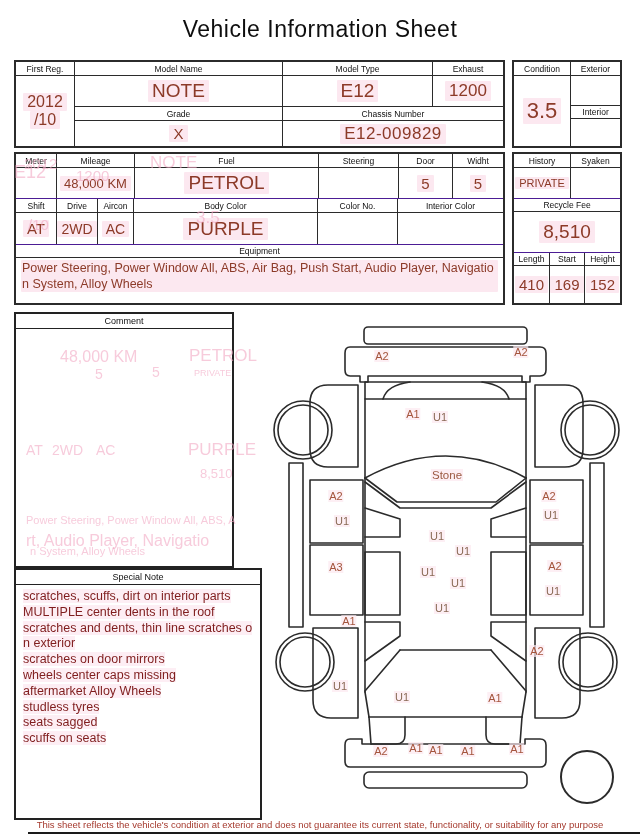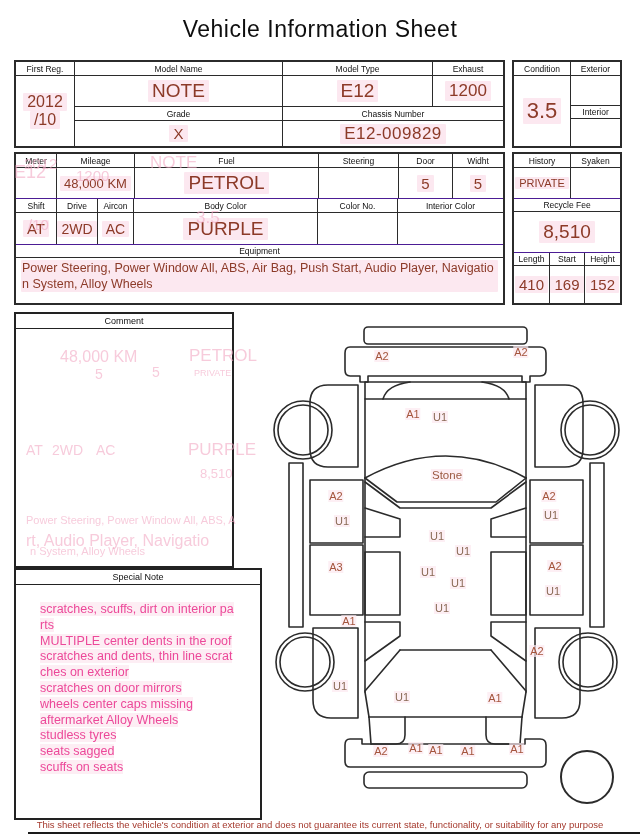--- a/index.html
+++ b/index.html
@@ -26,22 +26,22 @@
   .v { color:#8c3a28; white-space:nowrap; }
   .hl { background:#fce8f0; padding:0 4px; border-radius:1px; }
   .fr { flex-direction:column; font-size:16px; line-height:18px; }
   .eq { align-items:flex-start; justify-content:flex-start; text-align:left;
         font-size:12.5px; line-height:16px; color:#8c3a28; padding:2px 5px;
         word-break:break-all; white-space:normal; }
   
   .notebox { position:absolute; border:2px solid #222; background:#fff; }
   .notebox .bar { height:15px; border-bottom:1px solid #222; display:flex;
     align-items:center; justify-content:center; font-size:9px; color:#101010; }
-  .note-body { padding:4px 24px; font-size:12.5px; line-height:15.8px;
-    color:#ec4899; word-break:break-all;margin-top:13px; }
+  .note-body { padding:4px 7px; font-size:12.5px; line-height:15.8px;
+    color:#7f1d1d; word-break:break-all; }
   .note-line { background:rgba(252,232,240,.75); }
   
   #diagram { position:absolute; left:270px; top:315px; width:370px; height:490px; }
   #diagram svg { position:absolute; left:0; top:0; }
   #diagram-labels { position:absolute; inset:0; }
   .dmg { position:absolute; transform:translate(-50%,-50%); font-size:11px;
     background:rgba(252,232,240,.7); padding:0 1px; white-space:nowrap; }
   .a-code { color:#a4543c; }
   .u-code { color:#8a6a55; }
   .stone  { color:#9c5a42; font-size:11.5px; }

